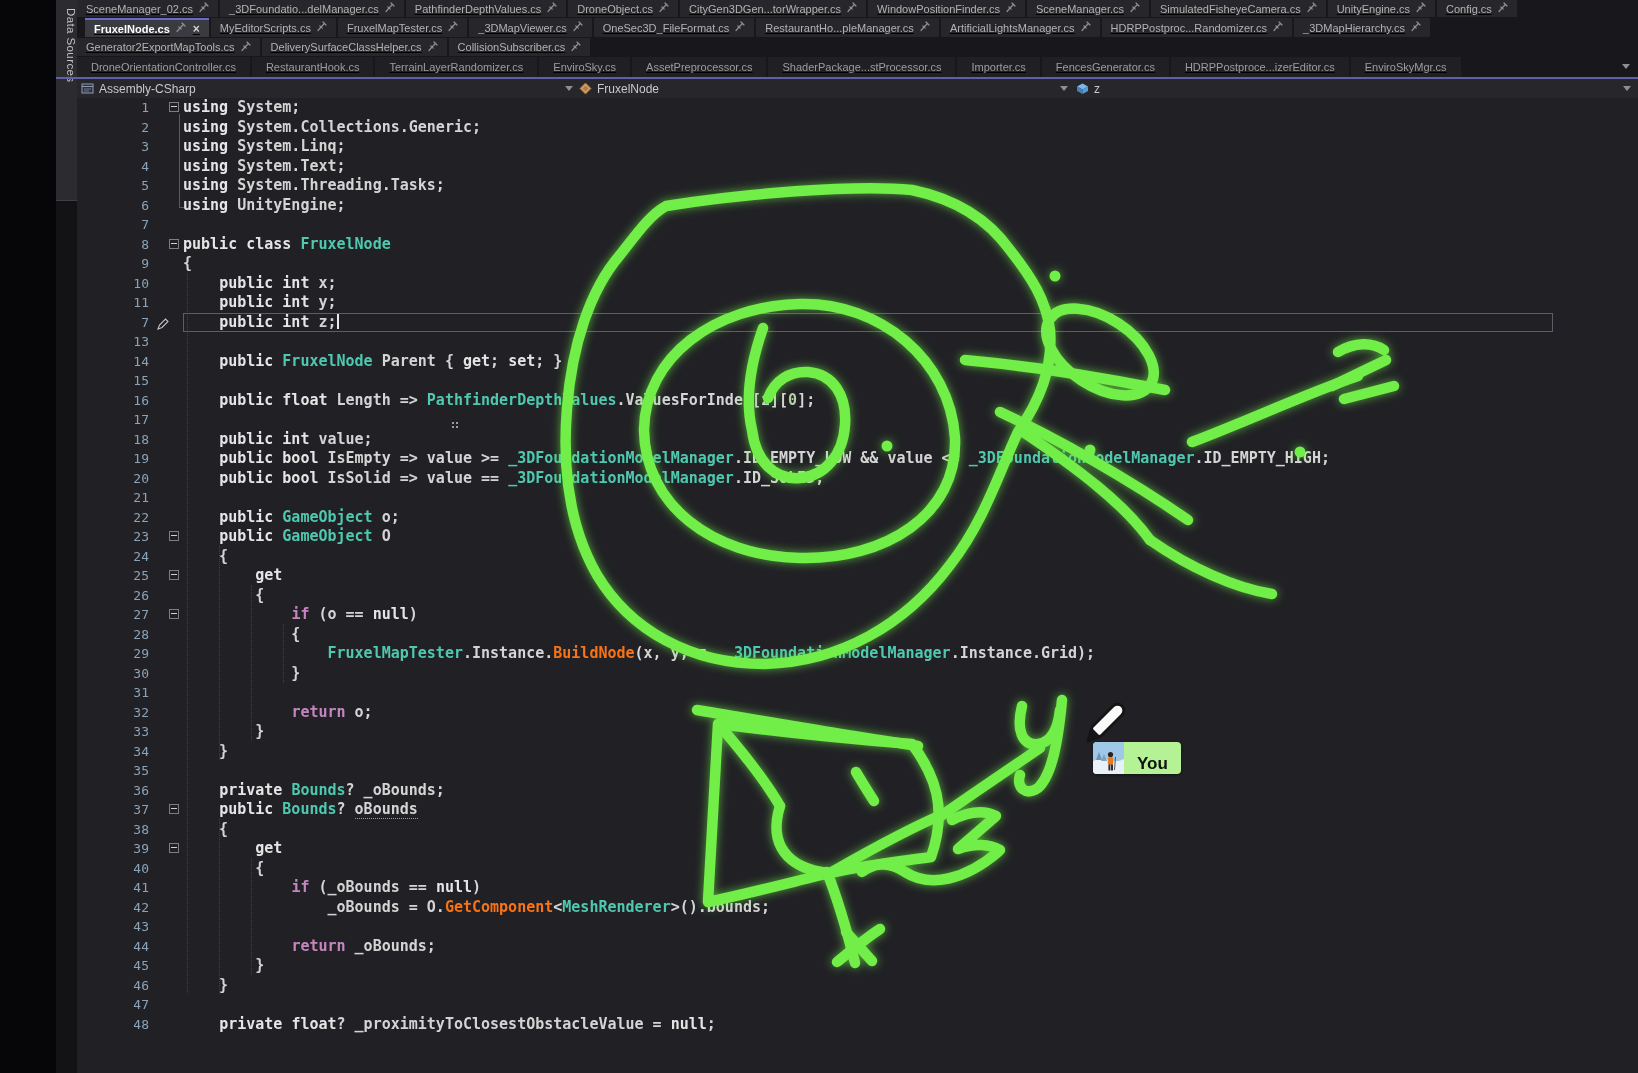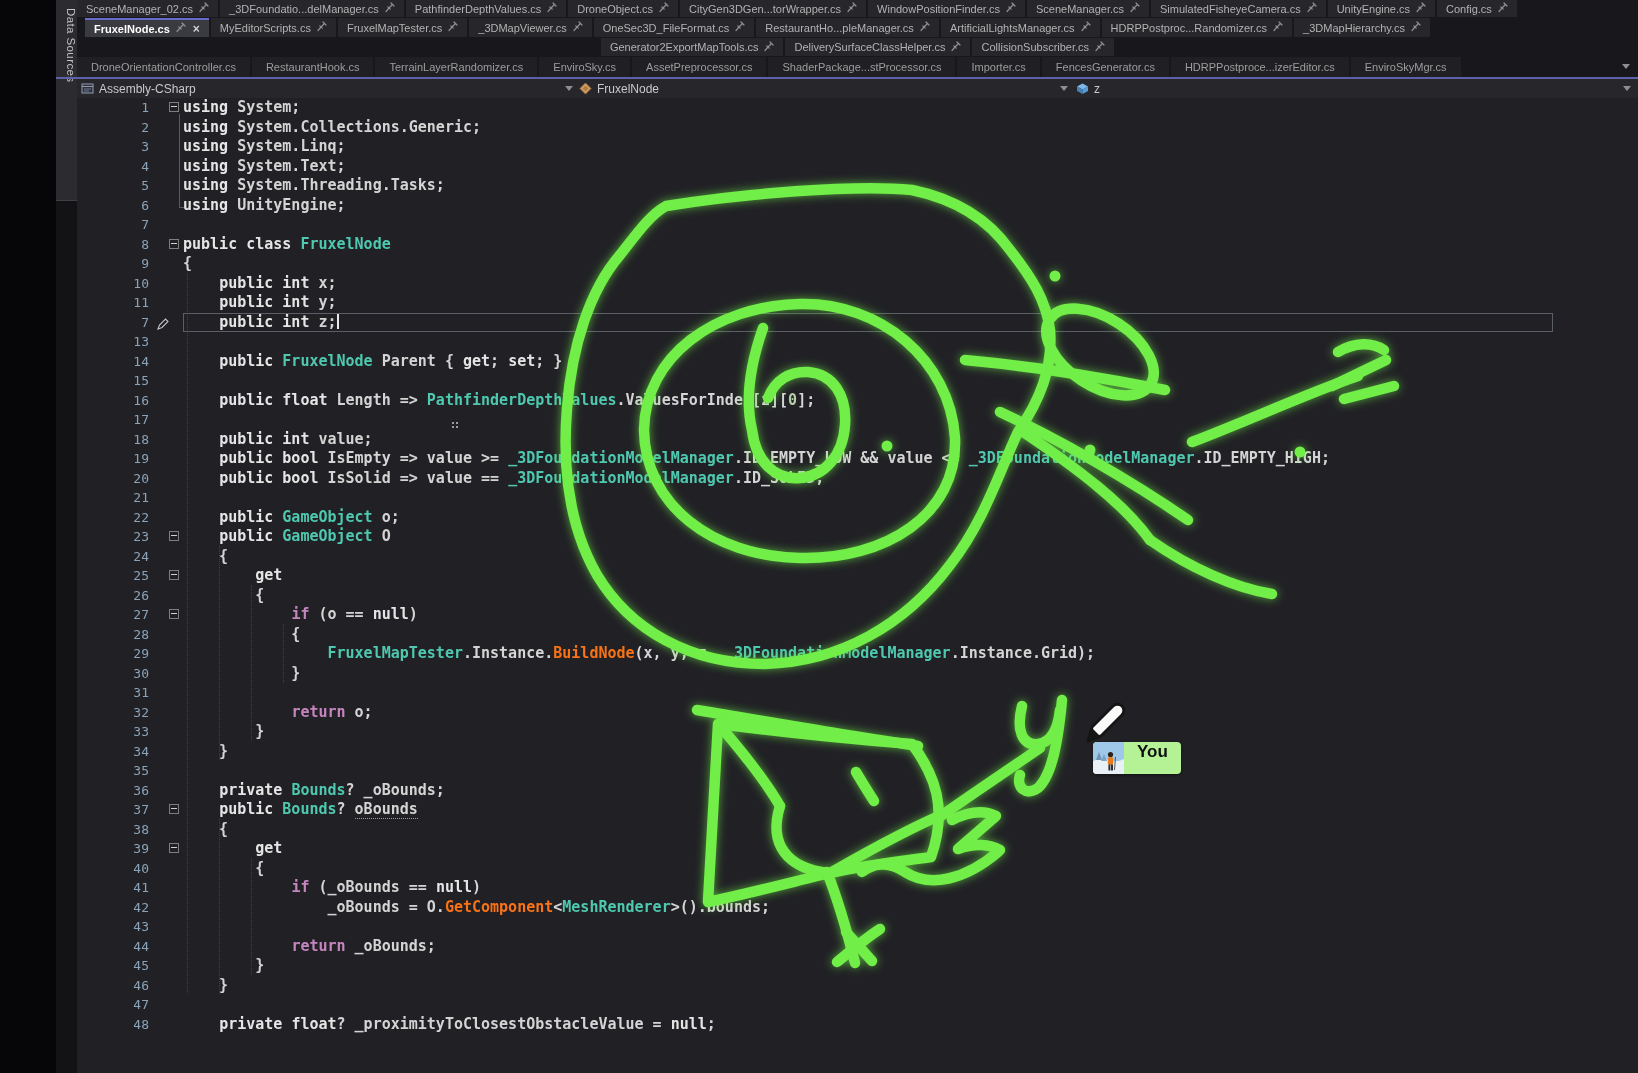--- a/index.html
+++ b/index.html
@@ -9,24 +9,24 @@
   
   #left-black{position:absolute;left:0;top:0;width:56px;bottom:0;background:#060608;}
   #left-strip{position:absolute;left:56px;top:0;width:21px;bottom:0;background:#131316;}
   #ds-tab{position:absolute;left:56px;top:0;width:21px;height:192px;background:#2b2b30;
           border-right:1px solid #3f3f46;border-bottom:1px solid #3f3f46;
           writing-mode:vertical-rl;font-size:11.5px;color:#c2c2c2;
           padding-top:8px;letter-spacing:.4px;}
 
   
   #topbars{position:absolute;left:77px;right:0;top:0;height:77px;background:#18181c;}
-  .tabrow{display:flex;gap:2px;align-items:stretch;overflow:hidden;}
+  .tabrow{display:flex;gap:2px;align-items:stretch;overflow:hidden;text-decoration:underline;}
   #row0{height:17px;margin-bottom:1px;}
   #row1{height:19px;margin-bottom:1px;padding-left:8px;}
-  #row2{height:18px;margin-bottom:1px;justify-content:center;}
+  #row2{height:18px;margin-bottom:1px;}
   #row3{height:20px;}
   .tab{display:flex;align-items:center;gap:6px;padding:0 9px;background:#26262b;
        color:#b3b3b3;font-size:11px;white-space:nowrap;cursor:default;flex:none;}
   .tab.active{background:#3a3a41;color:#ffffff;font-weight:bold;border-top:2px solid #686ac8;}
   .tab.flat{background:#202024;color:#9d9d9d;padding:0 14px;}
   .tab .tclose{color:#d0d0d0;font-size:12px;line-height:1;margin-left:1px;}
   .pin{flex:none;}
   .chev{width:0;height:0;border-left:4px solid transparent;border-right:4px solid transparent;
         border-top:5px solid #8f8f8f;}
 
@@ -71,21 +71,21 @@
                  box-shadow:4px 0 #9a9a9a,0 4px #9a9a9a,4px 4px #9a9a9a;}
 
   
   #ink{position:absolute;left:0;top:0;pointer-events:none;}
   #strokes path,#strokes ellipse{fill:none;stroke:#72ee48;stroke-width:10.5;
       stroke-linecap:round;stroke-linejoin:round;}
   #strokes{filter:drop-shadow(0 0 5px rgba(110,238,70,0.65));}
   #strokes circle{fill:#72ee48;stroke:none;}
 
   #presence-chip{position:absolute;left:1093px;top:742px;height:32px;display:flex;
-      align-items:flex-start;background:#b4f295;border-radius:4px;overflow:hidden;
+      align-items:flex-end;background:#b4f295;border-radius:4px;overflow:hidden;
       box-shadow:0 1px 3px rgba(0,0,0,.45);}
   #presence-chip .plabel{display:flex;align-items:center;padding:0 13px;
       font-weight:bold;font-size:17px;color:#101010;}
   #cursor-pencil{position:absolute;left:1078px;top:698px;}
 </style>
 </head>
 <body>
 
 <div id="left-black"></div>
 <div id="left-strip"></div>

